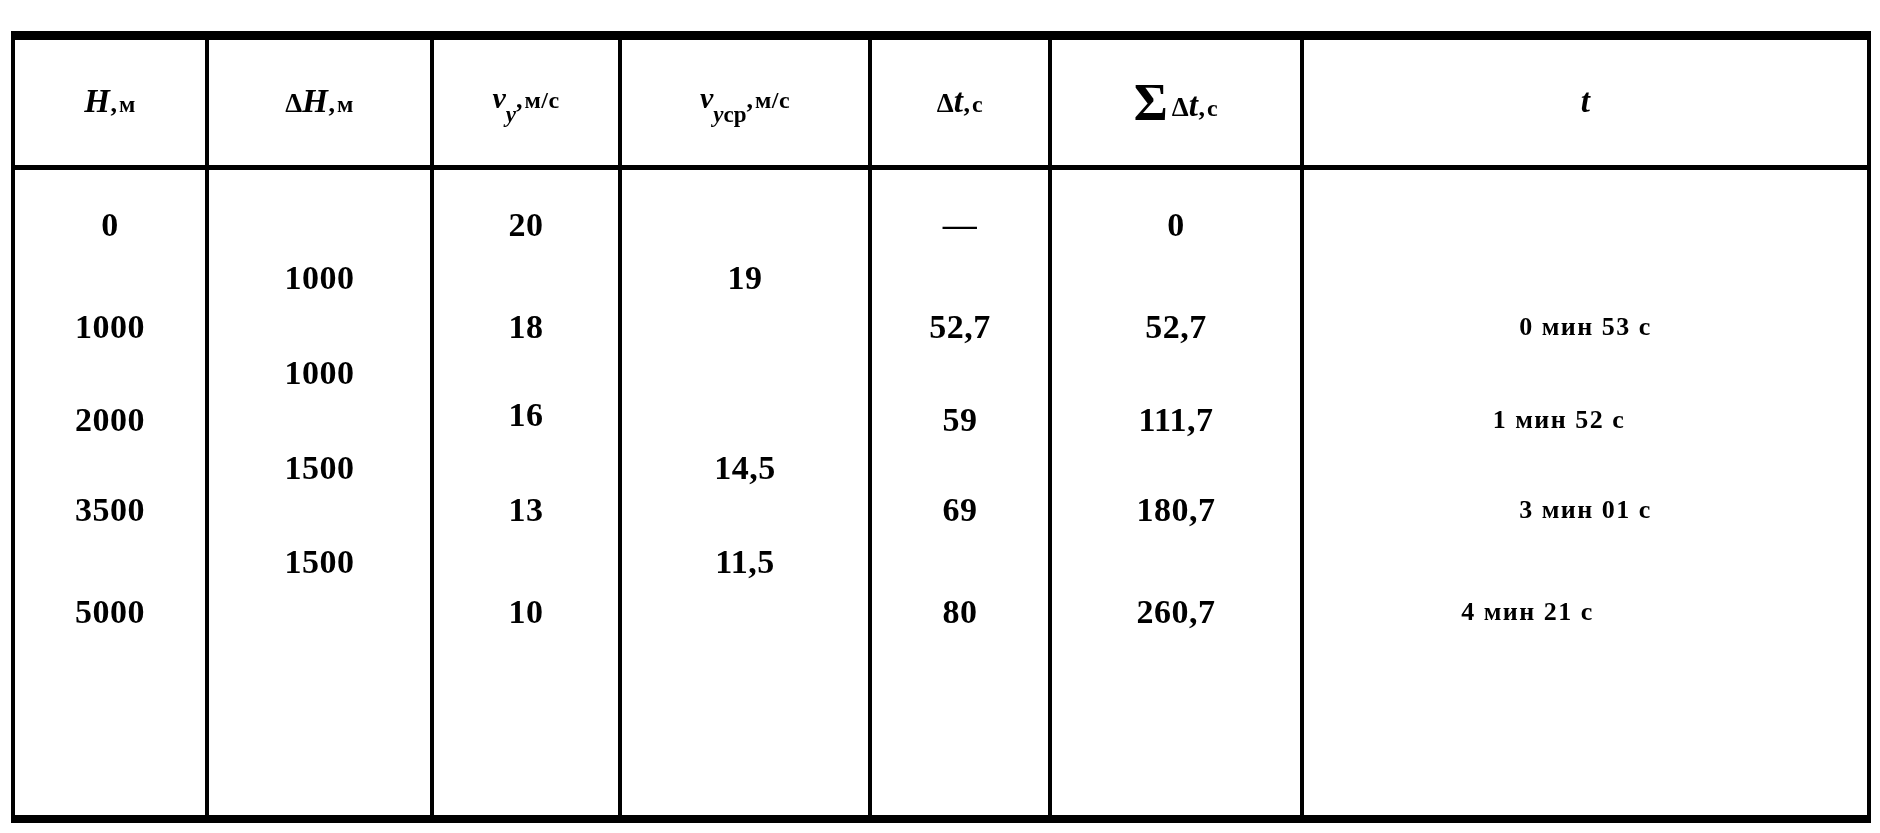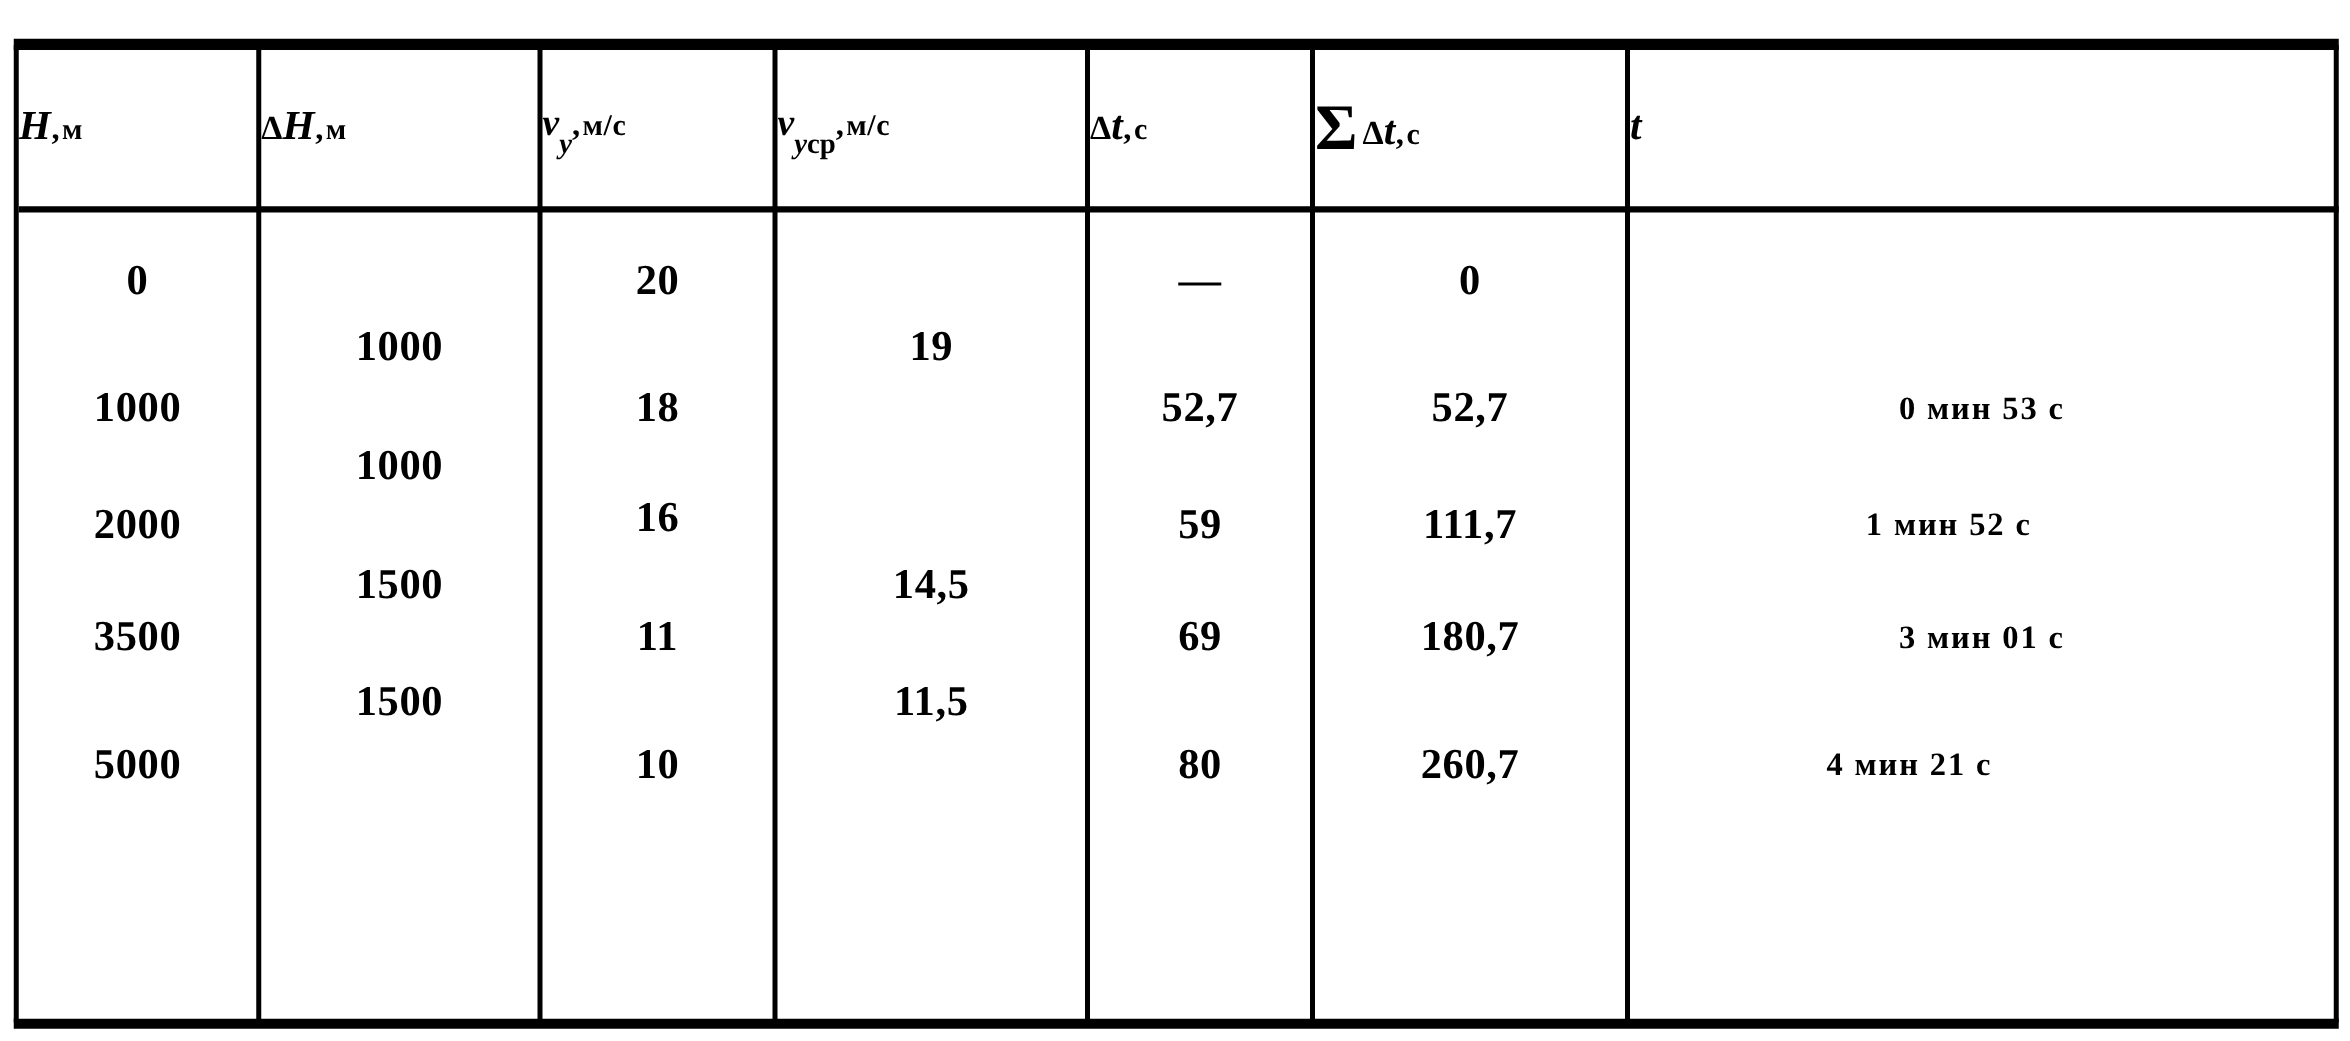--- a/index.html
+++ b/index.html
@@ -60,21 +60,21 @@
     top: 36px;
     width: 1880px;
     height: 130px;
   }
   .hcell {
     position: absolute;
     top: 0;
     height: 130px;
     display: flex;
     align-items: center;
-    justify-content: flex-start;
+    justify-content: center;
     text-align: center;
     font-size: 30px;
     line-height: 1.1;
     white-space: nowrap;
   }
   .hcell .mathit {
     font-style: italic;
     font-size: 33px;
     font-weight: 600;
     letter-spacing: 0.5px;
@@ -225,21 +225,21 @@
     <div class="dcell" style="left:15px;width:190px;top:250px">2000</div>
     <div class="dcell" style="left:434px;width:184px;top:245px">16</div>
     <div class="dcell" style="left:872px;width:176px;top:250px">59</div>
     <div class="dcell" style="left:1052px;width:248px;top:250px">111,7</div>
     <div class="dcell tcol" style="left:1304px;width:510px;top:250px">1  мин  52  с</div>
 
     <div class="dcell" style="left:209px;width:221px;top:298px">1500</div>
     <div class="dcell" style="left:622px;width:246px;top:298px">14,5</div>
 
     <div class="dcell" style="left:15px;width:190px;top:340px">3500</div>
-    <div class="dcell" style="left:434px;width:184px;top:340px">11</div>
+    <div class="dcell" style="left:434px;width:184px;top:340px">13</div>
     <div class="dcell" style="left:872px;width:176px;top:340px">69</div>
     <div class="dcell" style="left:1052px;width:248px;top:340px">180,7</div>
     <div class="dcell tcol" style="left:1304px;width:563px;top:340px">3  мин  01  с</div>
 
     <div class="dcell" style="left:209px;width:221px;top:392px">1500</div>
     <div class="dcell" style="left:622px;width:246px;top:392px">11,5</div>
 
     <div class="dcell" style="left:15px;width:190px;top:442px">5000</div>
     <div class="dcell" style="left:434px;width:184px;top:442px">10</div>
     <div class="dcell" style="left:872px;width:176px;top:442px">80</div>

